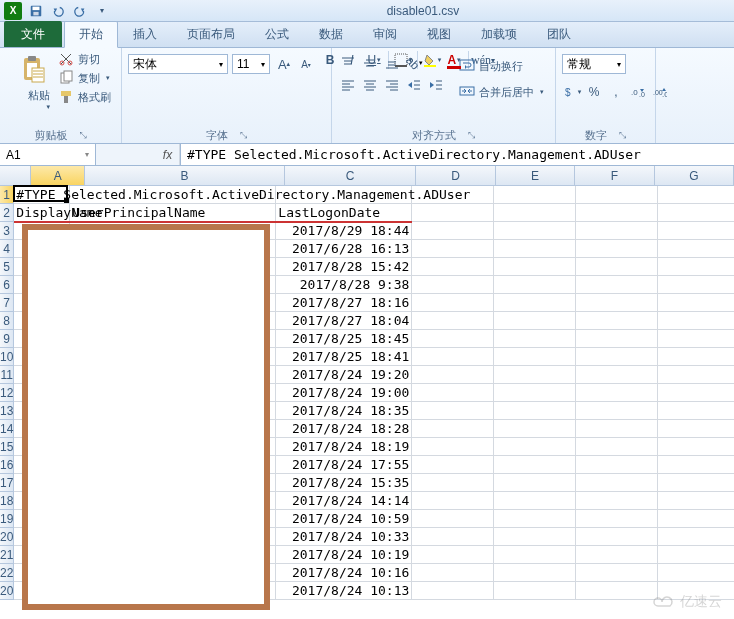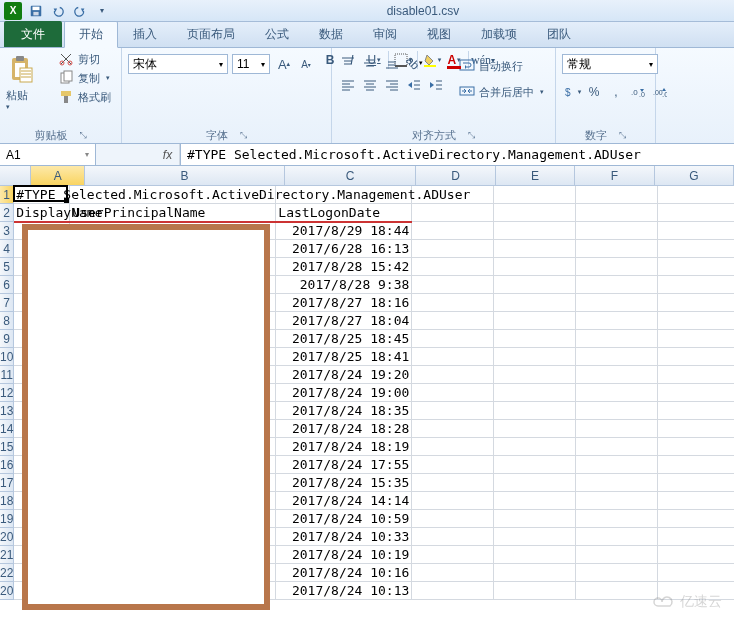--- a/index.html
+++ b/index.html
@@ -18,42 +18,42 @@
 .tab { padding: 4px 14px; color: #3a5a7c; font-size: 12px; cursor: pointer; border: 1px solid transparent; border-bottom: none; }
 .tab.file { background: #1e6b3a; color: #fff; border-radius: 2px 2px 0 0; margin-right: 2px; padding: 4px 16px; }
 .tab.active { background: #f5faff; border: 1px solid #9fb8d6; border-bottom: 1px solid #f5faff; margin-bottom: -1px; border-radius: 2px 2px 0 0; }
 
 
 .ribbon { height: 96px; background: linear-gradient(#f5faff, #e8f1fb); display: flex; border-bottom: 1px solid #9fb8d6; }
 .ribbon-group { border-right: 1px solid #c5d6ea; padding: 2px 6px 0 6px; display: flex; flex-direction: column; }
 .ribbon-group-body { flex: 1; display: flex; align-items: flex-start; gap: 4px; }
 .ribbon-group-title { height: 16px; text-align: center; color: #56708e; font-size: 11px; display: flex; align-items: center; justify-content: center; gap: 12px; }
 .ribbon-group-title .launcher { font-size: 9px; color: #56708e; }
-.big-btn { display: flex; flex-direction: column; align-items: flex-start; justify-content: center; width: 44px; padding-top: 4px; cursor: pointer; }
+.big-btn { display: flex; flex-direction: column; align-items: flex-end; justify-content: center; width: 44px; padding-top: 4px; cursor: pointer; }
 .big-btn .icon { width: 32px; height: 32px; display: flex; align-items: center; justify-content: center; }
 .big-btn .lbl { font-size: 11px; color: #3a5a7c; margin-top: 2px; }
 .small-btns { display: flex; flex-direction: column; gap: 1px; }
 .small-btn { display: flex; align-items: center; gap: 4px; padding: 1px 4px; font-size: 11px; color: #3a5a7c; cursor: pointer; }
 .small-btn .ic { width: 16px; height: 16px; display: flex; align-items: center; justify-content: center; }
 .font-row1 { display: flex; gap: 4px; align-items: center; margin-bottom: 4px; margin-top: 4px; }
 .font-name { width: 100px; height: 20px; border: 1px solid #9fb8d6; background: #fff; font-size: 12px; padding: 0 4px; display: flex; align-items: center; justify-content: space-between; }
 .font-size { width: 38px; height: 20px; border: 1px solid #9fb8d6; background: #fff; font-size: 12px; padding: 0 4px; display: flex; align-items: center; justify-content: space-between; }
 .inc-dec { display: flex; gap: 2px; }
 .tbtn { width: 20px; height: 20px; display: flex; align-items: center; justify-content: center; cursor: pointer; font-size: 12px; color: #3a5a7c; }
 .tbtn.bold { font-weight: bold; }
 .tbtn.italic { font-style: italic; }
 .tbtn.underline { text-decoration: underline; }
 .tbtn.dd::after { content: "▾"; font-size: 7px; margin-left: 1px; }
 .font-row2 { display: flex; gap: 2px; align-items: center; }
 .align-col { display: flex; flex-direction: column; gap: 4px; margin-top: 4px; }
 .align-row { display: flex; gap: 2px; }
 .align-btn { width: 20px; height: 18px; display: flex; align-items: center; justify-content: center; cursor: pointer; }
 .wrap-merge { display: flex; flex-direction: column; gap: 2px; margin-top: 4px; margin-left: 6px; }
 .wrap-btn { display: flex; align-items: center; gap: 4px; font-size: 11px; color: #3a5a7c; padding: 3px; cursor: pointer; }
-.num-format { width: 96px; height: 20px; border: 1px solid #9fb8d6; background: #fff; font-size: 12px; padding: 0 4px; display: flex; align-items: center; justify-content: space-between; margin-top: 4px; }
+.num-format { width: 64px; height: 20px; border: 1px solid #9fb8d6; background: #fff; font-size: 12px; padding: 0 4px; display: flex; align-items: center; justify-content: space-between; margin-top: 4px; }
 .num-row { display: flex; gap: 2px; margin-top: 4px; }
 
 
 .formula-bar { height: 22px; display: flex; border-bottom: 1px solid #9fb8d6; background: #eef4fb; }
 .name-box { width: 96px; border-right: 1px solid #9fb8d6; background: #fff; display: flex; align-items: center; padding: 0 6px; font-size: 12px; justify-content: space-between; }
 .fx-label { width: 24px; display: flex; align-items: center; justify-content: center; font-style: italic; color: #555; border-right: 1px solid #d0d8e2; }
 .formula-input { flex: 1; background: #fff; border-left: 1px solid #9fb8d6; padding: 0 6px; display: flex; align-items: center; font-family: "SimSun", monospace; font-size: 13px; }
 
 
 .sheet { position: relative; }

